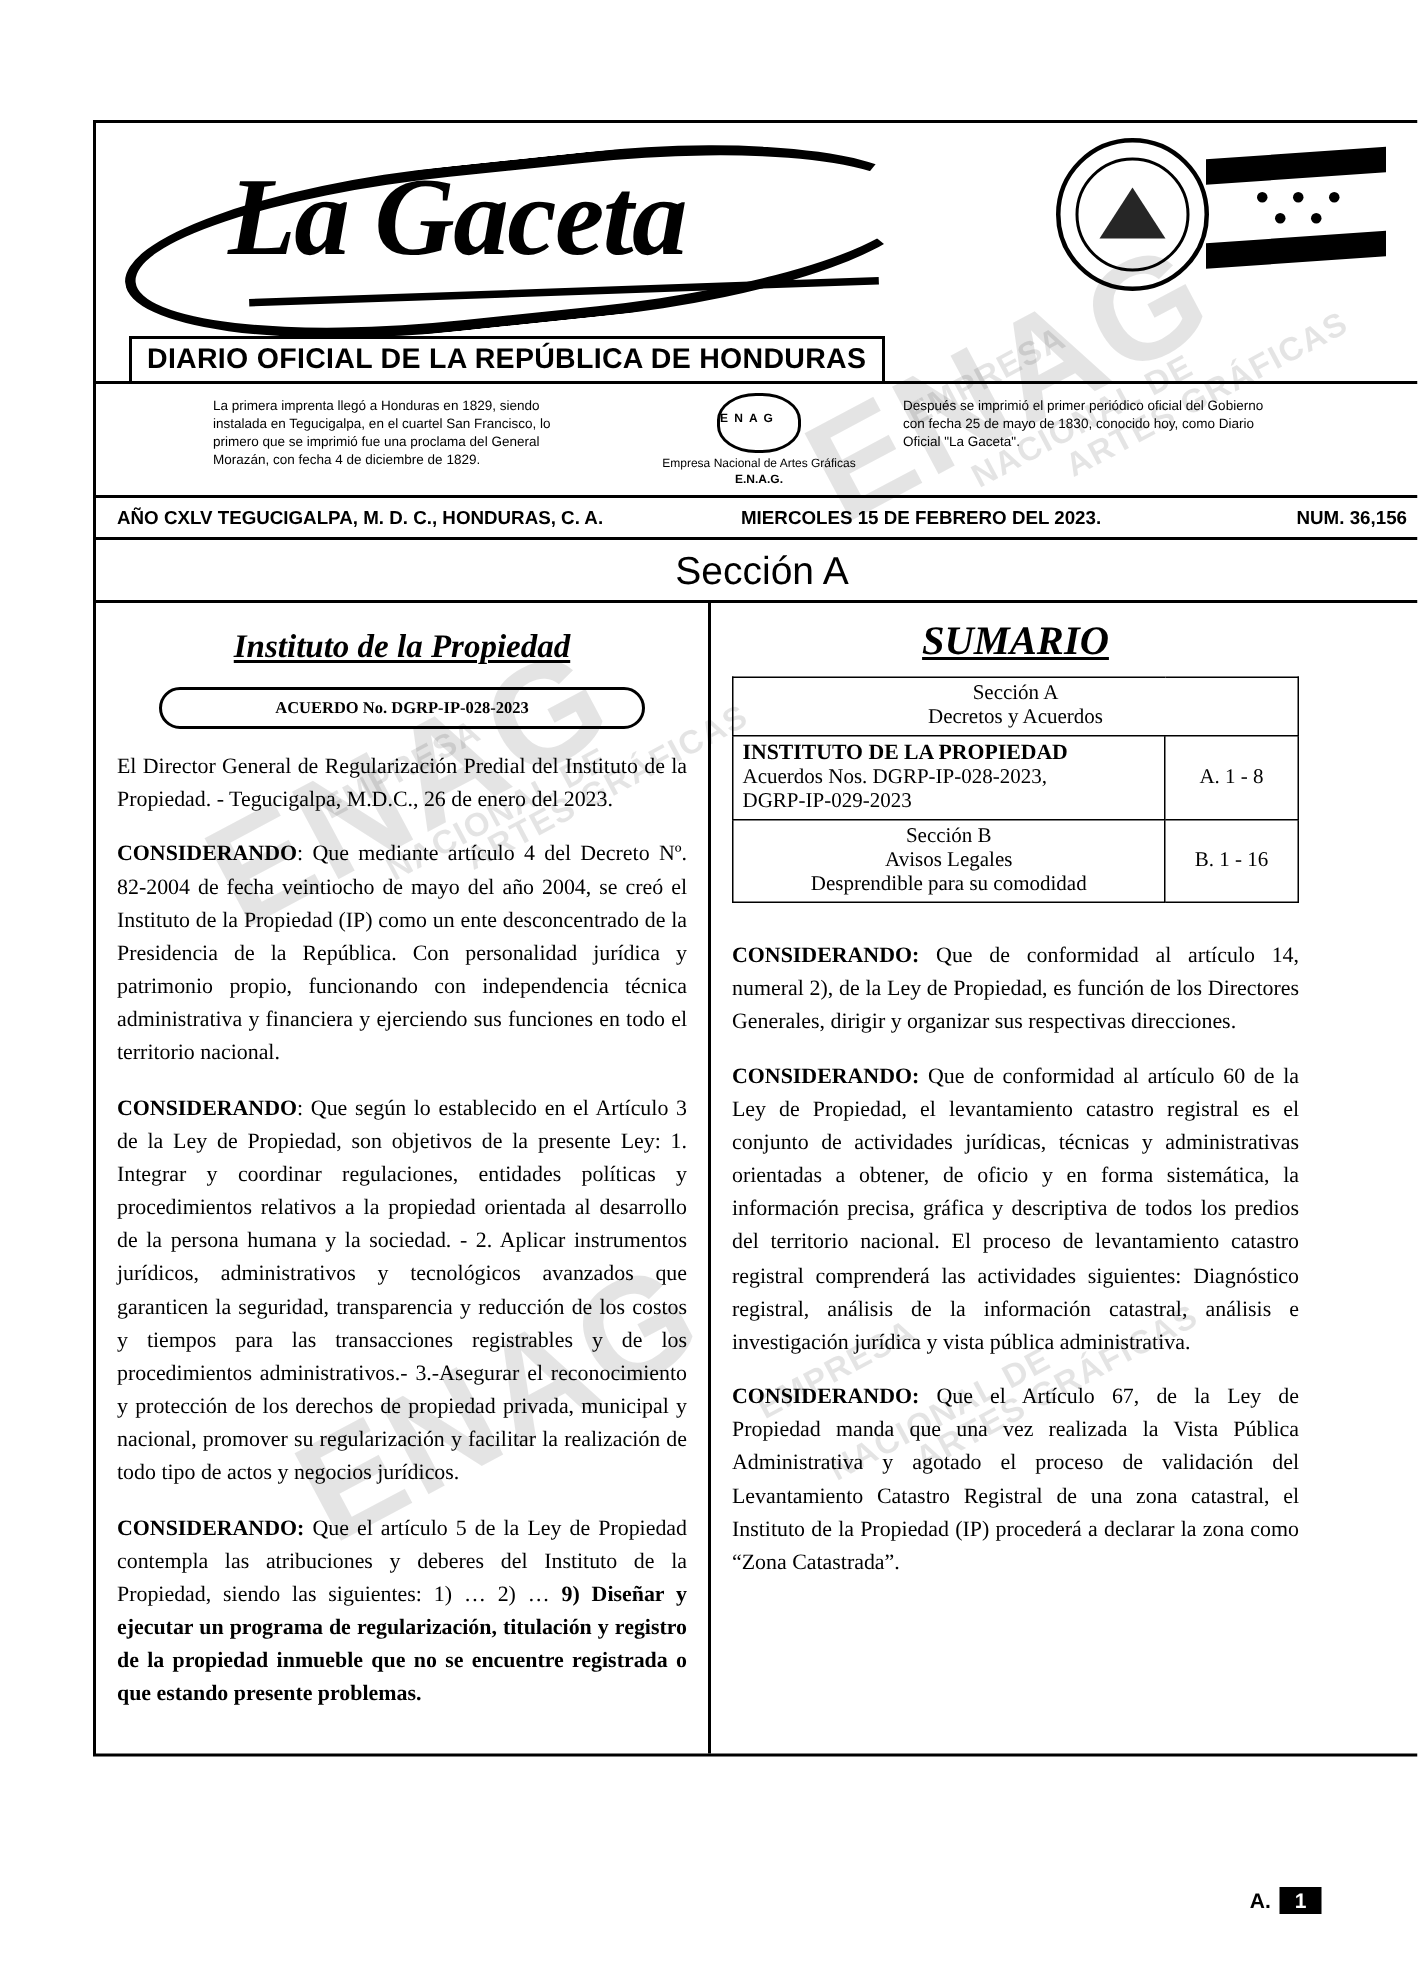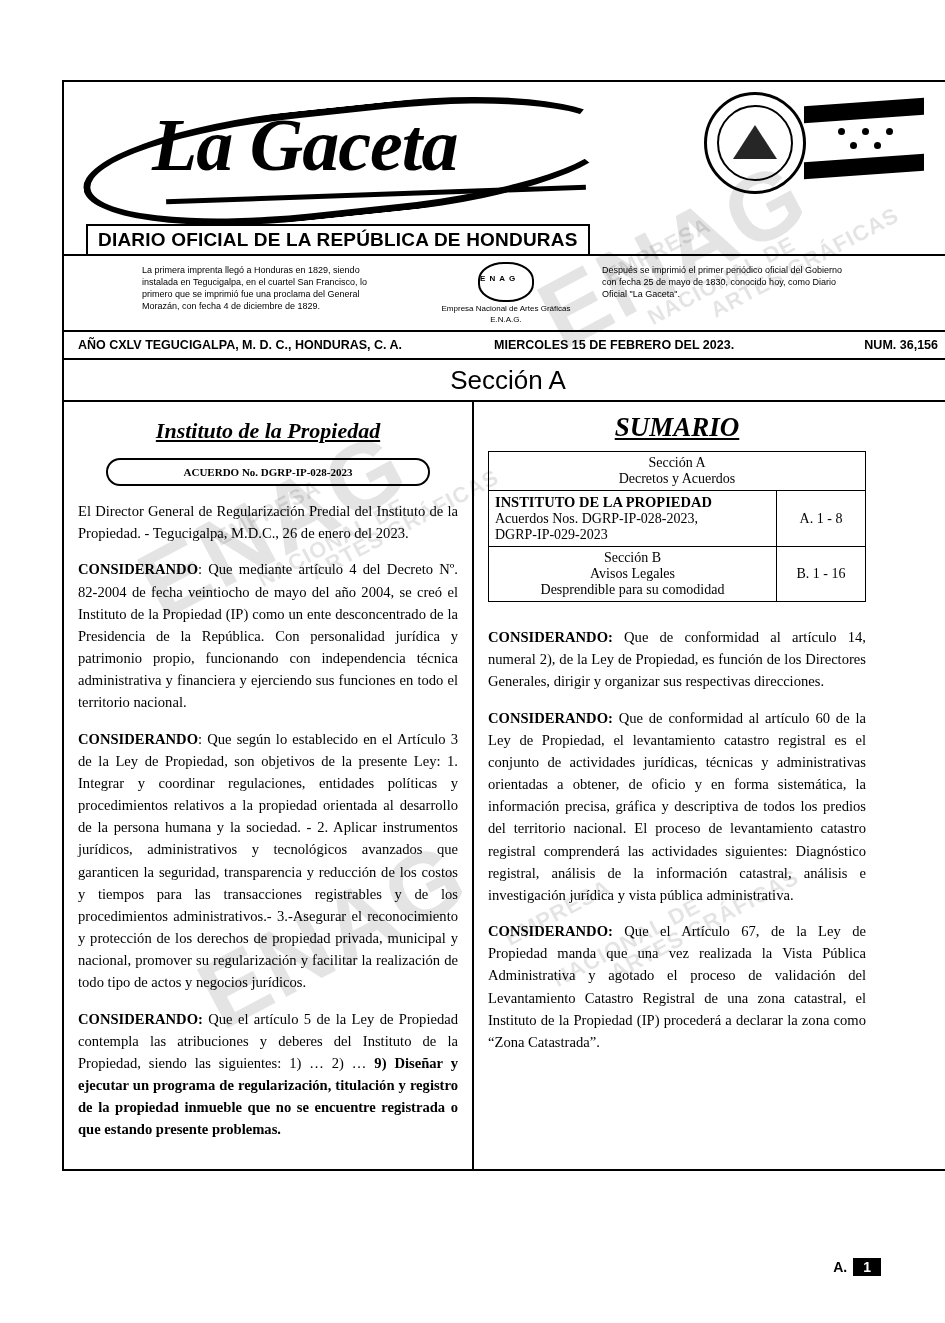--- a/index.html
+++ b/index.html
@@ -31,21 +31,21 @@
   .subtitle{position:absolute;left:22px;top:142px;border:2px solid #000;padding:3px 10px;font-family:"Liberation Sans",sans-serif;font-weight:700;font-size:19px;letter-spacing:.2px;}
 
   
   .imprint{position:relative;height:74px;border-bottom:2px solid #000;font-family:"Liberation Sans",sans-serif;font-size:9px;line-height:1.35;}
   .imprint .left{position:absolute;left:78px;top:8px;width:240px;}
   .imprint .right{position:absolute;left:538px;top:8px;width:250px;}
   .enag{position:absolute;left:352px;top:6px;width:180px;text-align:center;}
   .enag .badge{width:52px;height:36px;margin:0 auto;border:2px solid #000;border-radius:26px/18px;position:relative;}
   .enag .badge span{position:absolute;left:0;right:0;top:10px;text-align:left;font-size:8px;font-weight:700;letter-spacing:1px;}
   .enag .t1{font-size:8px;margin-top:2px;}
-  .enag .t2{font-size:8px;font-weight:400;}
+  .enag .t2{font-size:8px;font-weight:700;}
 
   
   .yearrow{position:relative;height:26px;border-bottom:2px solid #000;font-family:"Liberation Sans",sans-serif;font-weight:700;font-size:12.5px;}
   .yearrow .a{position:absolute;left:14px;top:6px;}
   .yearrow .b{position:absolute;left:430px;top:6px;}
   .yearrow .c{position:absolute;right:14px;top:6px;}
 
   .seccion{height:40px;border-bottom:2px solid #000;text-align:center;font-family:"Liberation Sans",sans-serif;font-size:26px;line-height:40px;}
 
   

